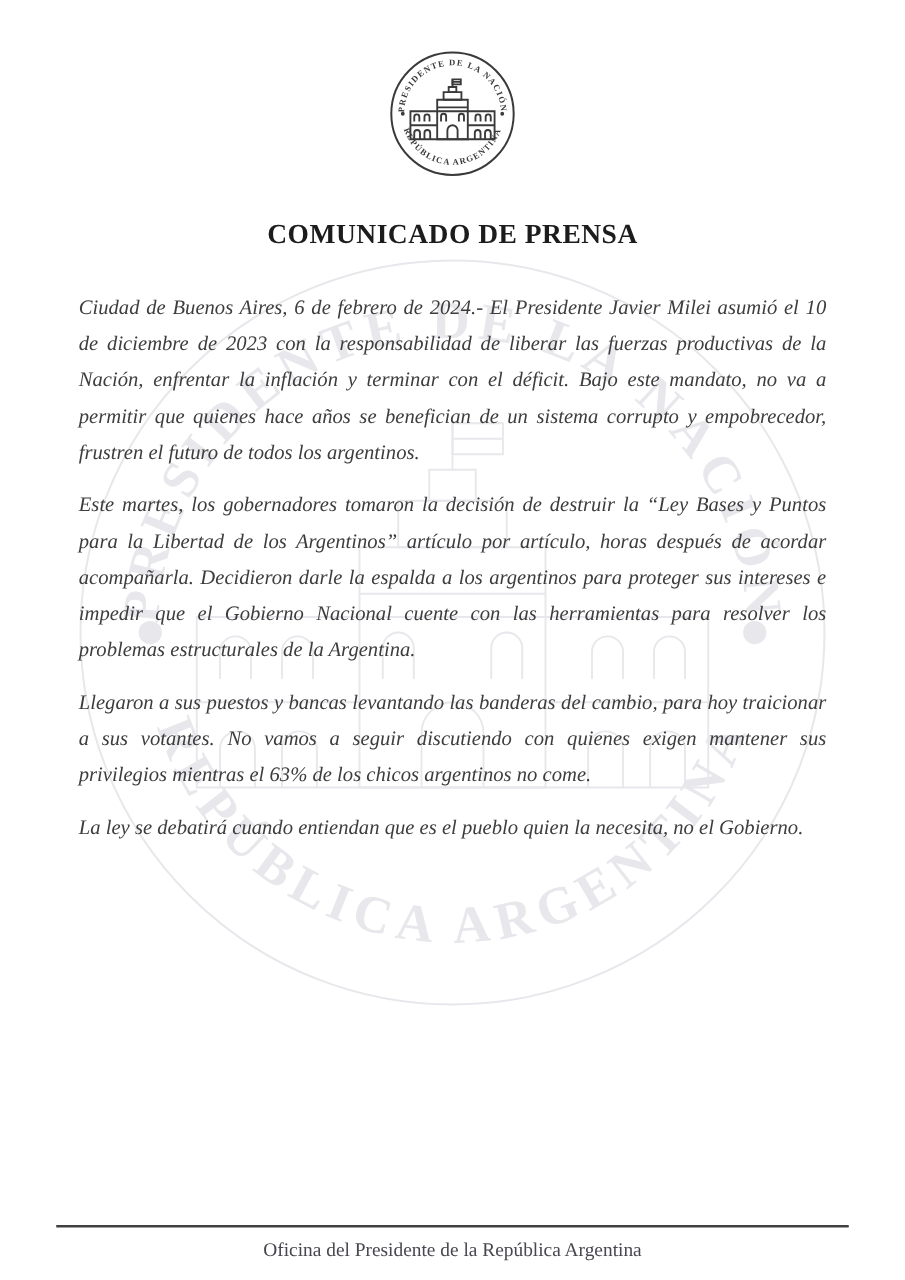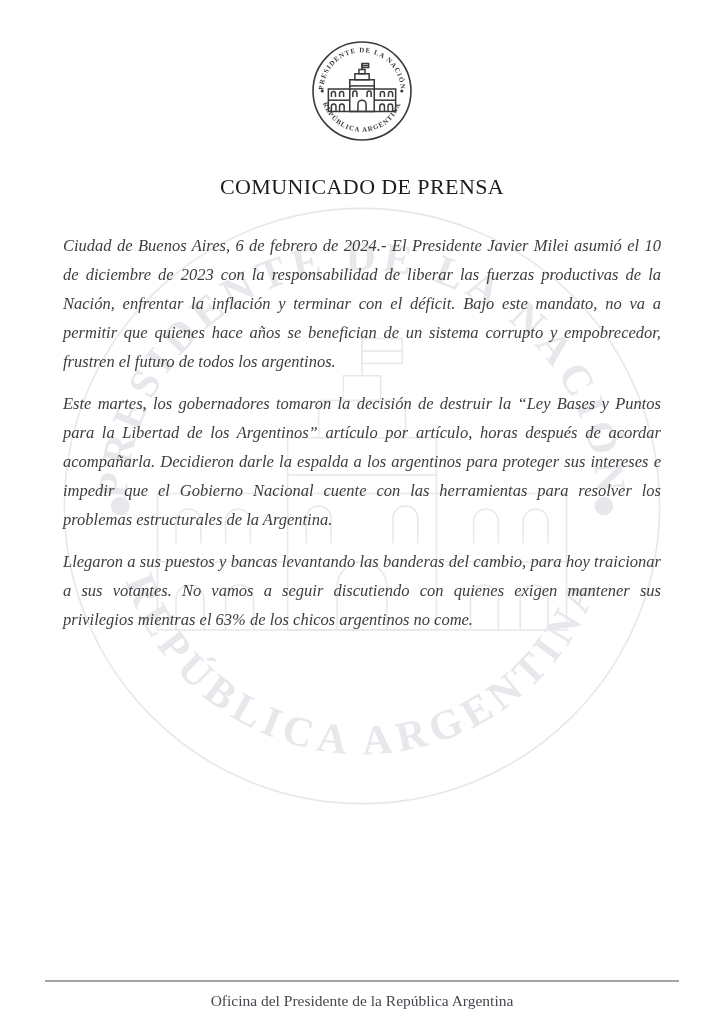--- a/index.html
+++ b/index.html
@@ -28,39 +28,39 @@
     width:102px; height:102px;
     color:#3a3a3a;
   }
   #seal path, #seal rect, #seal circle, #seal line{
     vector-effect:non-scaling-stroke;
   }
   .page-title{
     margin:32px 0 0 0;
     text-align:center;
     font-size:22px;
-    font-weight:normal;
+    font-weight:bold;
     letter-spacing:0.4px;
     color:#1c1c1c;
   }
   .body-text{
     margin:31px 63px 0 63px;
   }
   .body-text p{
     margin:0 0 13px 0;
     font-size:16.5px;
     line-height:29px;
     text-align:justify;
     color:#3d3d3d;
     font-style:italic;
   }
   .footer{
     position:absolute;
     left:45px; right:45px; top:940px;
-    border-top:2px solid #a3a3a3;
+    border-top:2px solid #404040;
     padding-top:10px;
     text-align:center;
   }
   .footer-text{
     font-size:15.5px;
     color:#47474f;
   }
 </style>
 </head>
 <body>
@@ -124,20 +124,21 @@
     <svg class="seal-top" viewBox="0 0 200 200">
       <use href="#seal"></use>
     </svg>
 
     <h1 class="page-title">COMUNICADO DE PRENSA</h1>
 
     <div class="body-text">
       <p>Ciudad de Buenos Aires, 6 de febrero de 2024.- El Presidente Javier Milei asumió el 10 de diciembre de 2023 con la responsabilidad de liberar las fuerzas productivas de la Nación, enfrentar la inflación y terminar con el déficit. Bajo este mandato, no va a permitir que quienes hace años se benefician de un sistema corrupto y empobrecedor, frustren el futuro de todos los argentinos.</p>
       <p>Este martes, los gobernadores tomaron la decisión de destruir la “Ley Bases y Puntos para la Libertad de los Argentinos” artículo por artículo, horas después de acordar acompañarla. Decidieron darle la espalda a los argentinos para proteger sus intereses e impedir que el Gobierno Nacional cuente con las herramientas para resolver los problemas estructurales de la Argentina.</p>
       <p>Llegaron a sus puestos y bancas levantando las banderas del cambio, para hoy traicionar a sus votantes. No vamos a seguir discutiendo con quienes exigen mantener sus privilegios mientras el 63% de los chicos argentinos no come.</p>
+      <p>La ley se debatirá cuando entiendan que es el pueblo quien la necesita, no el Gobierno.</p>
     </div>
 
     <div class="footer">
       <div class="footer-text">Oficina del Presidente de la República Argentina</div>
     </div>
 
   </div>
 </div>
 
 </body></html>

